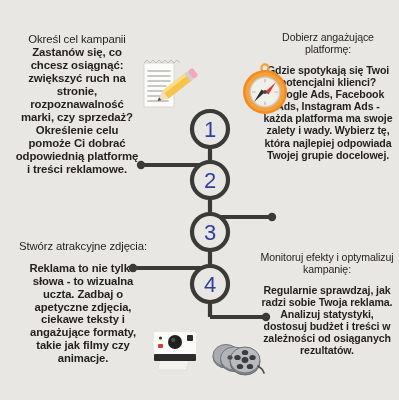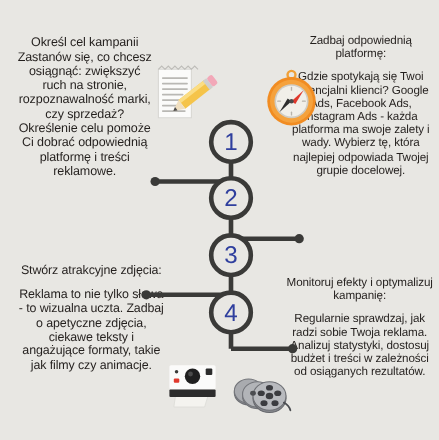--- a/index.html
+++ b/index.html
@@ -30,21 +30,21 @@
     font-family: "Liberation Sans", sans-serif;
     line-height: 1.14;
     letter-spacing: -0.1px;
   }
   .textblock .heading {
     display: block;
     font-weight: 400;
   }
   .textblock .body {
     display: block;
-    font-weight: 400;
+    font-weight: 700;
   }
   .gap {
     display: block;
     height: 9px;
   }
 
   #tb-goal      { left: 14px;  top: 8px;   width: 126px; font-size: 11.4px; }
   #tb-platform  { left: 262px; top: 6px;   width: 132px; font-size: 10.6px; }
   #tb-content   { left: 16px;  top: 215px; width: 134px; font-size: 11.3px; }
   #tb-monitor   { left: 258px; top: 226px; width: 138px; font-size: 10.6px; }
@@ -70,21 +70,21 @@
 <body style="background: rgb(232, 231, 227);">
 
 <div id="canvas" style="background: rgb(232, 231, 227);">
 
   <div id="tb-goal" class="textblock">
     <span class="heading">Określ cel kampanii</span>
     <span class="body">Zastanów się, co chcesz osiągnąć: zwiększyć ruch na stronie, rozpoznawalność marki, czy sprzedaż? Określenie celu pomoże Ci dobrać odpowiednią platformę i treści reklamowe.</span>
   </div>
 
   <div id="tb-platform" class="textblock">
-    <span class="heading">Zadbaj odpowiednią platformę:</span>
+    <span class="heading">Dobierz angażujące platformę:</span>
     <span class="gap"></span>
     <span class="body">Gdzie spotykają się Twoi potencjalni klienci? Google Ads, Facebook Ads, Instagram Ads - każda platforma ma swoje zalety i wady. Wybierz tę, która najlepiej odpowiada Twojej grupie docelowej.</span>
   </div>
 
   <div id="tb-content" class="textblock">
     <span class="heading">Stwórz atrakcyjne zdjęcia:</span>
     <span class="gap"></span>
     <span class="body">Reklama to nie tylko słowa - to wizualna uczta. Zadbaj o apetyczne zdjęcia, ciekawe teksty i angażujące formaty, takie jak filmy czy animacje.</span>
   </div>
 

